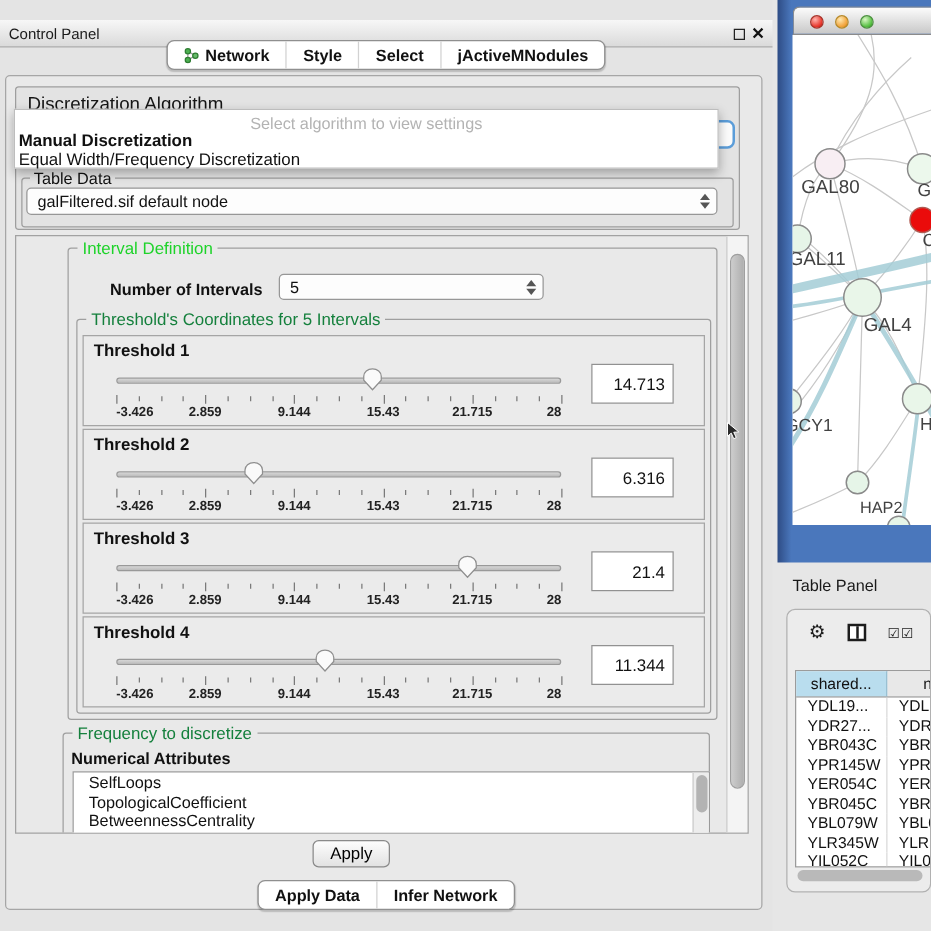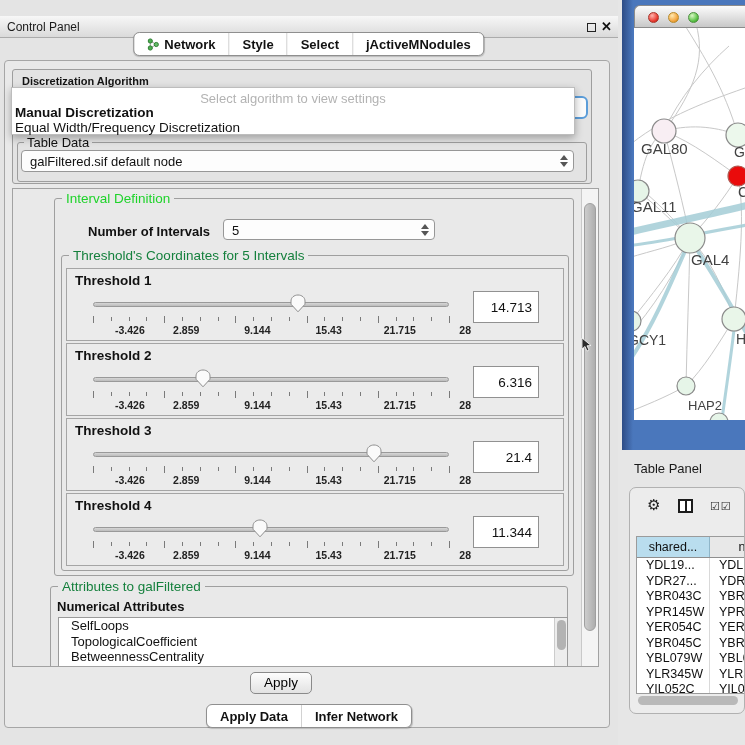--- a/index.html
+++ b/index.html
@@ -22,21 +22,21 @@
   .tab { display:flex; align-items:center; gap:5px; padding:0 13px; font-size:13px; font-weight:700;
          color:#111; border-left:1px solid #d2d2d2; white-space:nowrap; }
   .tab:first-child { border-left:none; }
   .tab.sel { background:linear-gradient(#8a8a8a,#6d6d6d); color:#d6d6d6; border-left-color:#7a7a7a; }
 
   #outerPanel { position:absolute; left:4px; top:60px; width:606px; height:668px;
                 border:1px solid #a6a6a6; border-radius:4px; background:#e9e9e9; }
 
   #algoPanel { position:absolute; left:7px; top:8px; width:580px; height:115px;
                border:1px solid #9e9e9e; border-radius:3px; background:#e3e3e3; }
-  .algoTitle { position:absolute; left:9px; top:5px; font-size:11px; font-weight:700; color:#151515; }
+  .algoTitle { position:absolute; left:9px; top:5px; font-size:15px; font-weight:400; color:#151515; }
   .comboFocus { position:absolute; right:3px; top:26px; width:26px; height:23px;
                 border:2px solid #5b9dd9; border-radius:6px; background:#fbfbfb; }
   .tdGroup { position:absolute; left:4px; top:72px; width:570px; height:40px;
              border:1px solid #9e9e9e; border-radius:3px; }
   .tdLabel { position:absolute; left:6px; top:-8px; padding:0 3px; background:#e3e3e3; font-size:13px; color:#111; }
 
   .combo { position:absolute; background:#fdfdfd; border:1px solid #979797; border-radius:4px; font-size:13px; }
   .combo .val { position:absolute; left:8px; top:50%; transform:translateY(-50%); white-space:nowrap; }
   .combo .spin { position:absolute; right:5px; top:50%; transform:translateY(-50%);
                  display:flex; flex-direction:column; gap:2px; }
@@ -67,21 +67,21 @@
   .th-panel + .th-panel { margin-top:2px; }
   .th-label { position:absolute; left:8px; top:4px; font-size:13.5px; font-weight:700; }
   .sliderZone { position:absolute; left:26px; top:24px; width:356px; height:22px; }
   .track { position:absolute; left:0; top:9px; width:100%; height:5px;
            background:linear-gradient(#d6d6d6,#bcbcbc); border:1px solid #999; border-radius:3px; }
   .thumbW { position:absolute; top:1px; width:16px; height:19px; }
   .ticks { position:absolute; left:26px; top:47px; width:356px; height:8px; }
   .tick { position:absolute; width:1px; background:#7a7a7a; }
   .tLabels { position:absolute; left:26px; top:55px; width:356px; height:12px;
              font-size:10.5px; font-weight:700; color:#222; }
-  .tLabels span { position:absolute; white-space:nowrap;margin-left:22px; }
+  .tLabels span { position:absolute; white-space:nowrap; }
   .th-value { position:absolute; left:406px; top:22px; width:66px; height:32px; background:#fff;
               border:1px solid #919191; font-size:13.5px; display:flex; align-items:center;
               justify-content:flex-end; padding-right:6px; }
 
   #attrGroup { left:37px; top:397px; width:518px; height:84px; }
   .attrSub { position:absolute; left:6px; top:12px; font-weight:700; font-size:13px; }
   .attrList { position:absolute; left:7px; top:30px; width:510px; height:52px; background:#fff;
               border:1px solid #9a9a9a; overflow:hidden; }
   .attr-item { padding-left:12px; font-size:13px; line-height:15.5px; white-space:nowrap; }
   .attrScroll { position:absolute; right:0; top:0; width:13px; height:100%; background:#ededed; border-left:1px solid #ccc; }
@@ -366,21 +366,21 @@
                   <span style="left: 284.8px; transform: translateX(-50%);">21.715</span>
                   <span style="left: 356px; transform: translateX(-100%);">28</span>
                 </div>
     <div class="th-value">11.344</div>
   </div>
 </div>
         </div>
       </div>
 
       <div class="groupBox" id="attrGroup">
-        <span class="legend blue">Attributes to galFiltered</span>
+        <span class="legend blue">Frequency to discretize</span>
         <span class="attrSub">Numerical Attributes</span>
         <div class="attrList" id="attrList">
           <div class="attrScroll">
               <div class="athumb"></div>
             </div>
         <div class="attr-item">SelfLoops</div>
             <div class="attr-item">TopologicalCoefficient</div>
             <div class="attr-item">BetweennessCentrality</div>
           </div>
       </div>

